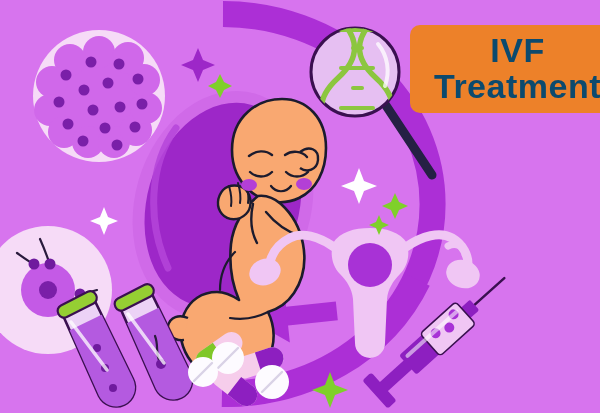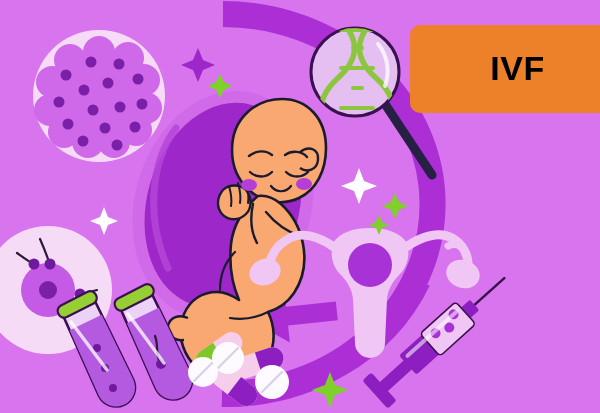--- a/index.html
+++ b/index.html
@@ -30,21 +30,21 @@
     background: #ed8129;
     border-radius: 10px;
     display: flex;
     flex-direction: column;
     align-items: center;
     justify-content: center;
     box-sizing: border-box;
     padding: 4px 10px 6px 10px;
   }
   #banner .line {
-    color: #000000;
+    color: #0c4a6e;
     font-weight: bold;
     font-size: 34px;
     line-height: 1.07;
     letter-spacing: 0.5px;
     text-align: center;
     white-space: nowrap;
   }
 </style>
 </head>
 <body>
@@ -332,15 +332,16 @@
         <path d="M104,207 L108,217 L118,221 L108,225 L104,235 L100,225 L90,221 L100,217 Z" fill="#ffffff"></path>
         <path d="M330,372 L335,385 L348,390 L335,395 L330,408 L325,395 L312,390 L325,385 Z" fill="#7fd02a"></path>
         <path d="M379,215 L382,222 L389,225 L382,228 L379,235 L376,228 L369,225 L376,222 Z" fill="#7fd02a"></path>
       </g>
 
     </g>
   </svg>
 
   <div id="banner">
     <div class="line">IVF</div>
+    <div class="line">Treatment</div>
   </div>
 
 </div>
 
 </body></html>

